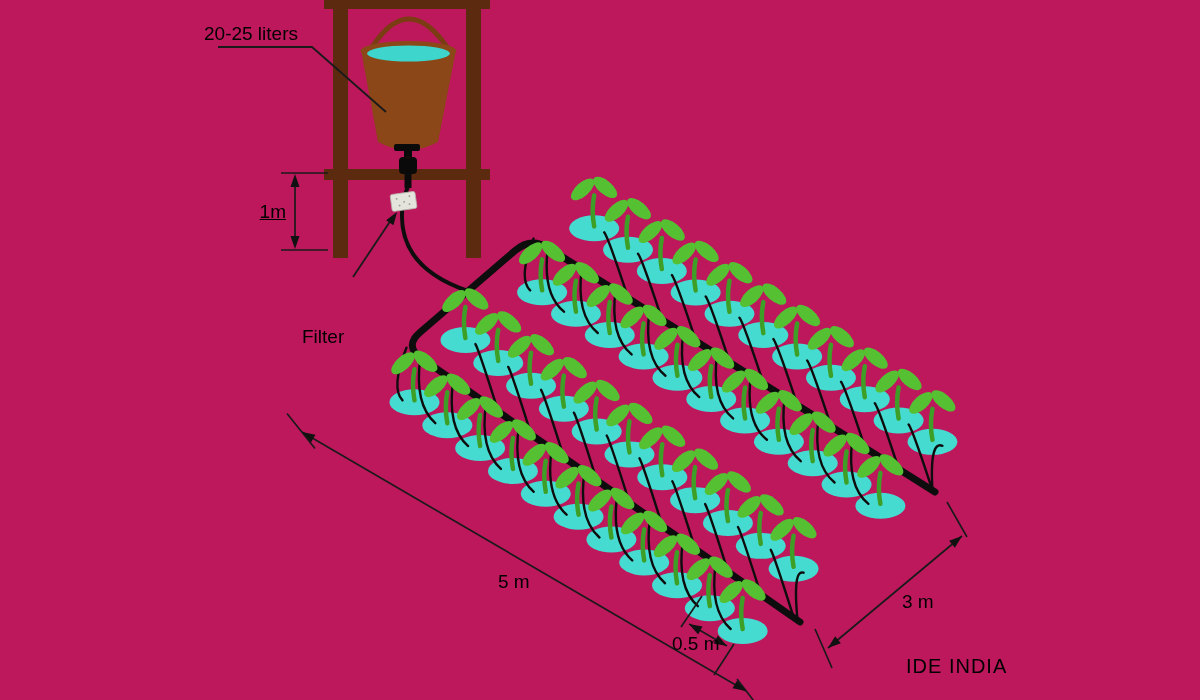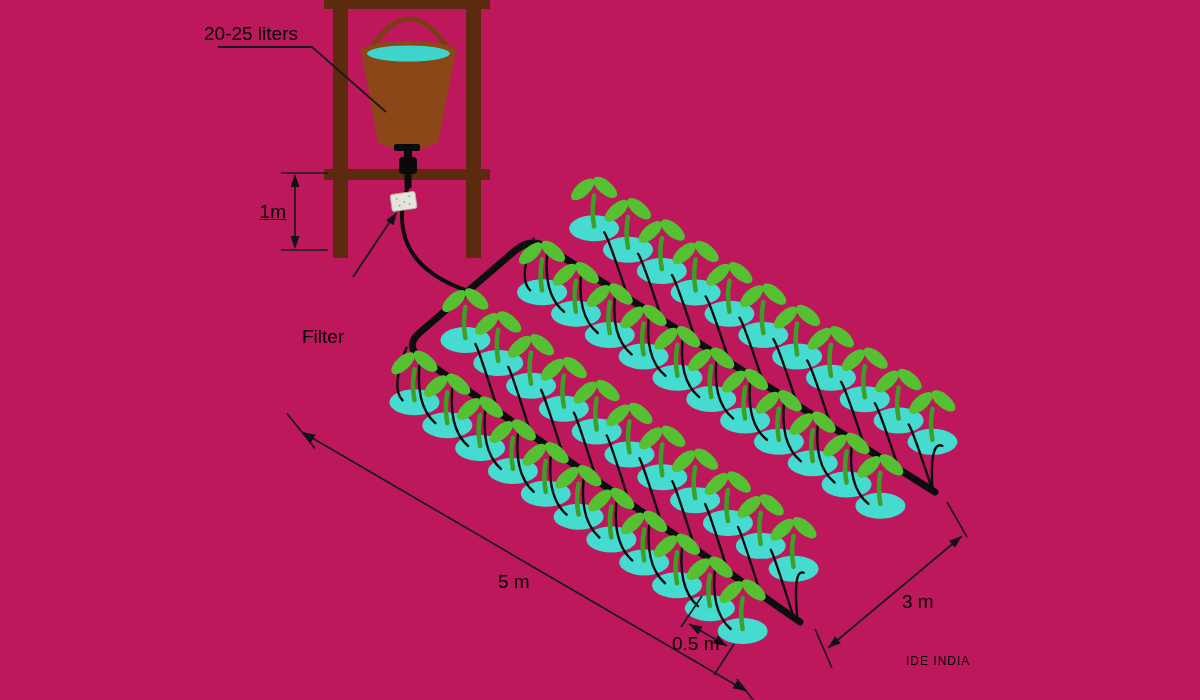--- a/index.html
+++ b/index.html
@@ -5,21 +5,21 @@
   :root{
     --cyan:#45dbd1; --water:#3ed5cc; --leaf:#54c032; --stem:#3e9f27;
     --wood:#5c2a0e; --bucket:#8b4717; --handle:#7b3c14; --line:#0d0d0d;
     --filter-gray:#e4e4dc; --text:#000000;
   }
   html,body{margin:0;padding:0;background:#fff;}
   .canvas{position:relative;width:1200px;height:700px;background:#be185d;overflow:hidden;
           font-family:"Liberation Sans", sans-serif;color:var(--text);}
   svg{position:absolute;left:0;top:0;}
   .lbl{position:absolute;white-space:nowrap;font-size:19px;line-height:1.1;color:var(--text);}
-  .lbl-credit{font-size:12px;letter-spacing:1px;}
+  .lbl-credit{font-size:20px;letter-spacing:1px;}
   .wood{fill:var(--wood);}
   .dim{stroke:#1a1a1a;stroke-width:1.7;fill:none;}
   .arrowhead{fill:#111;stroke:none;}
   .leader{stroke:#1a1a1a;stroke-width:1.8;fill:none;}
   .mainline{stroke:var(--line);stroke-width:7;fill:none;stroke-linecap:round;stroke-linejoin:round;}
   .supply{stroke:var(--line);stroke-width:4;fill:none;stroke-linecap:round;}
   .microtube{stroke:var(--line);stroke-width:2.4;fill:none;stroke-linecap:round;}
   .spot{fill:var(--cyan);}
   .stem{stroke:var(--stem);stroke-width:4.5;fill:none;stroke-linecap:round;}
   .leaf{fill:var(--leaf);}

